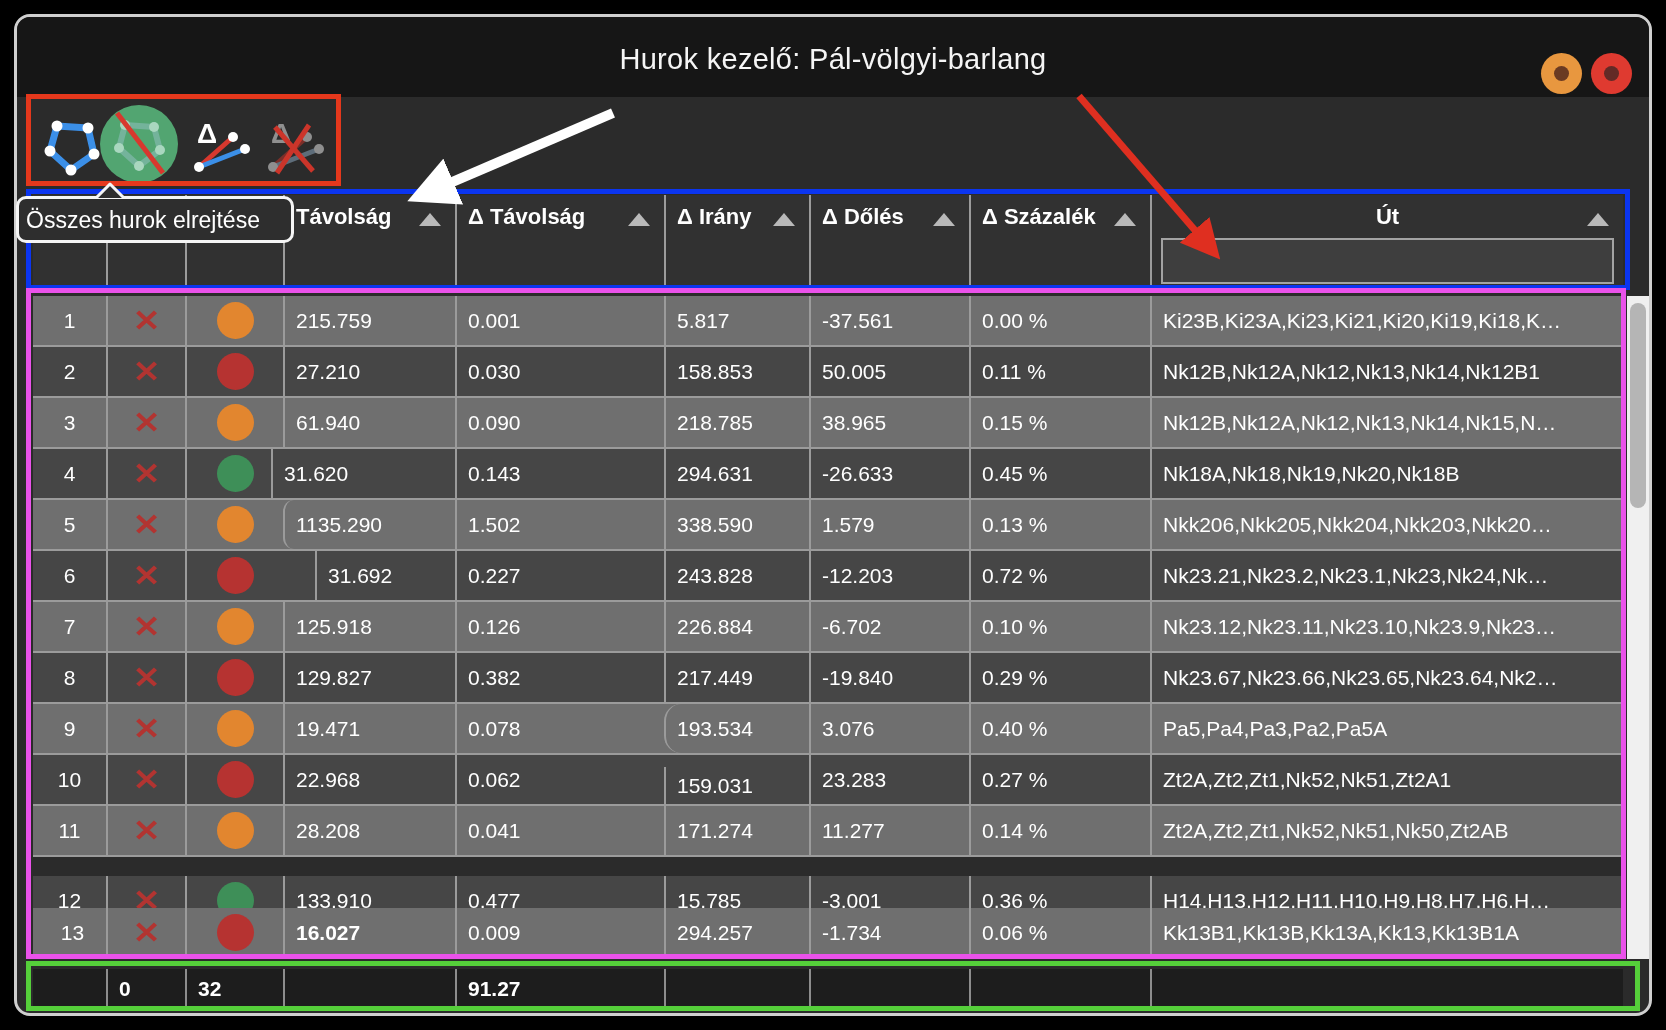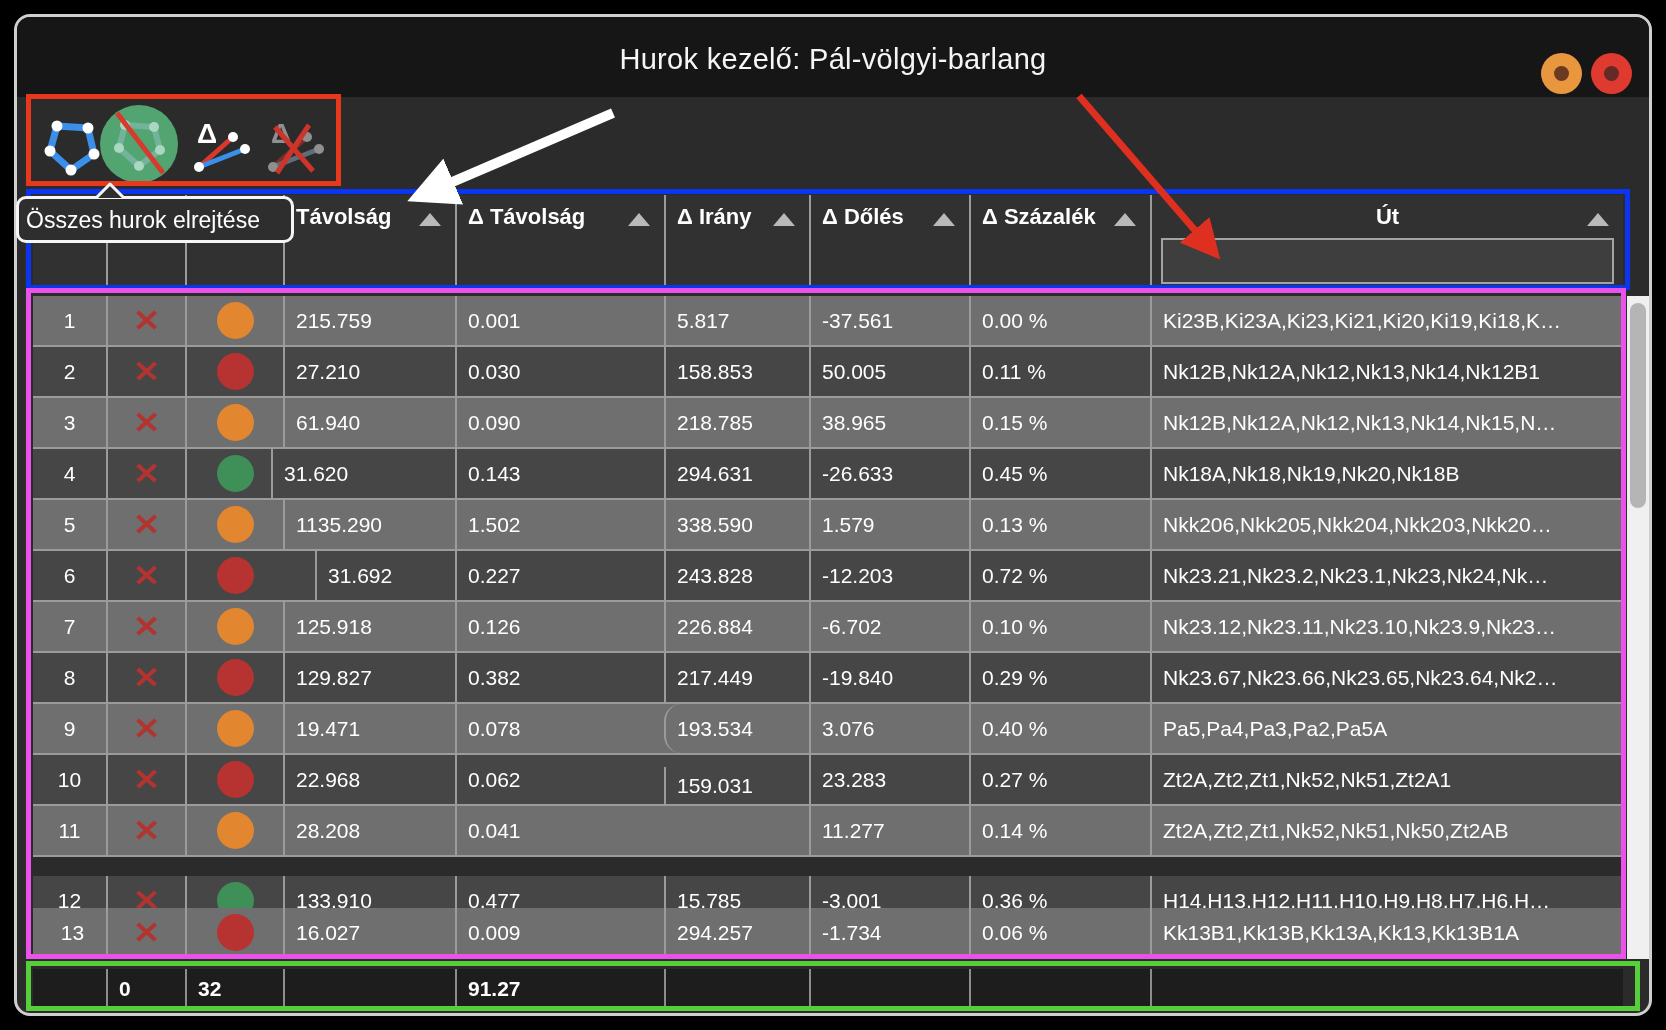--- a/index.html
+++ b/index.html
@@ -234,21 +234,21 @@
           <div class="bcell" style="left: 1117px; width: 473px;">Nk18A,Nk18,Nk19,Nk20,Nk18B</div>
         </div>
         <div class="trow odd" style="top: 204px;">
           <div class="bcell first" style="left: 0px; width: 73px;">5</div>
           <div class="bcell centered" style="left: 73px; width: 79px;">
             <span class="xmark">✕</span>
           </div>
           <div class="bcell centered" style="left: 152px; width: 98px;">
             <div class="statusdot" style="background: rgb(226, 134, 47);"></div>
           </div>
-          <div class="bcell" style="left: 250px; width: 172px;">1135.290</div>
+          <div class="bcell" style="left: 250px; width: 172px; border-radius: 11px;">1135.290</div>
           <div class="bcell" style="left: 422px; width: 209px;">1.502</div>
           <div class="bcell" style="left: 631px; width: 145px;">338.590</div>
           <div class="bcell" style="left: 776px; width: 160px;">1.579</div>
           <div class="bcell" style="left: 936px; width: 181px;">0.13 %</div>
           <div class="bcell" style="left: 1117px; width: 473px;">Nkk206,Nkk205,Nkk204,Nkk203,Nkk20…</div>
         </div>
         <div class="trow even" style="top: 255px;">
           <div class="bcell first" style="left: 0px; width: 73px;">6</div>
           <div class="bcell centered" style="left: 73px; width: 79px;">
             <span class="xmark">✕</span>
@@ -326,20 +326,21 @@
         <div class="trow odd" style="top: 510px;">
           <div class="bcell first" style="left: 0px; width: 73px;">11</div>
           <div class="bcell centered" style="left: 73px; width: 79px;">
             <span class="xmark">✕</span>
           </div>
           <div class="bcell centered" style="left: 152px; width: 98px;">
             <div class="statusdot" style="background: rgb(226, 134, 47);"></div>
           </div>
           <div class="bcell" style="left: 250px; width: 172px;">28.208</div>
           <div class="bcell" style="left: 422px; width: 209px;">0.041</div>
+          <div class="bcell" style="left: 631px; width: 145px;">171.274</div>
           <div class="bcell" style="left: 776px; width: 160px;">11.277</div>
           <div class="bcell" style="left: 936px; width: 181px;">0.14 %</div>
           <div class="bcell" style="left: 1117px; width: 473px;">Zt2A,Zt2,Zt1,Nk52,Nk51,Nk50,Zt2AB</div>
         </div>
         <div class="trow even" style="top: 580px;">
           <div class="bcell first" style="left: 0px; width: 73px;">12</div>
           <div class="bcell centered" style="left: 73px; width: 79px;">
             <span class="xmark">✕</span>
           </div>
           <div class="bcell centered" style="left: 152px; width: 98px;">
@@ -353,21 +354,21 @@
           <div class="bcell" style="left: 1117px; width: 473px;">H14,H13,H12,H11,H10,H9,H8,H7,H6,H…</div>
         </div>
         <div class="trow odd" style="top: 612px;">
           <div class="bcell first" style="left: 0px; width: 79px;">13</div>
           <div class="bcell centered" style="left: 73px; width: 79px;">
             <span class="xmark">✕</span>
           </div>
           <div class="bcell centered" style="left: 152px; width: 98px;">
             <div class="statusdot" style="background: rgb(182, 51, 49);"></div>
           </div>
-          <div class="bcell" style="left: 250px; width: 172px;">16.027</div>
+          <div class="bcell" style="left: 250px; width: 172px; font-weight: bold;">16.027</div>
           <div class="bcell" style="left: 422px; width: 209px;">0.009</div>
           <div class="bcell" style="left: 631px; width: 145px;">294.257</div>
           <div class="bcell" style="left: 776px; width: 160px;">-1.734</div>
           <div class="bcell" style="left: 936px; width: 181px;">0.06 %</div>
           <div class="bcell" style="left: 1117px; width: 473px;">Kk13B1,Kk13B,Kk13A,Kk13,Kk13B1A</div>
         </div>
       </div>
     <div class="tfooter" id="tfooter">
         <div class="fcell first" style="left: 0px; width: 73px;"></div>
         <div class="fcell" style="left: 73px; width: 79px;">0</div>

